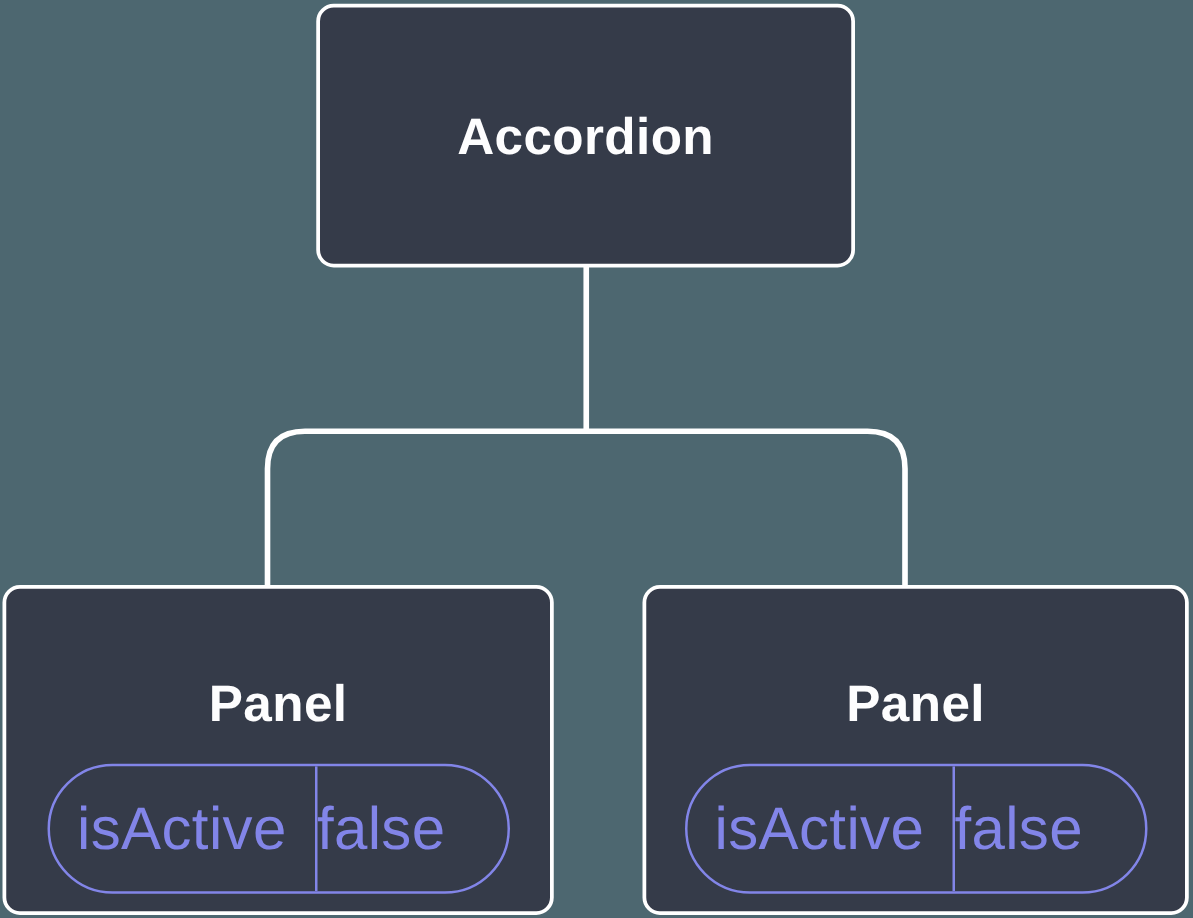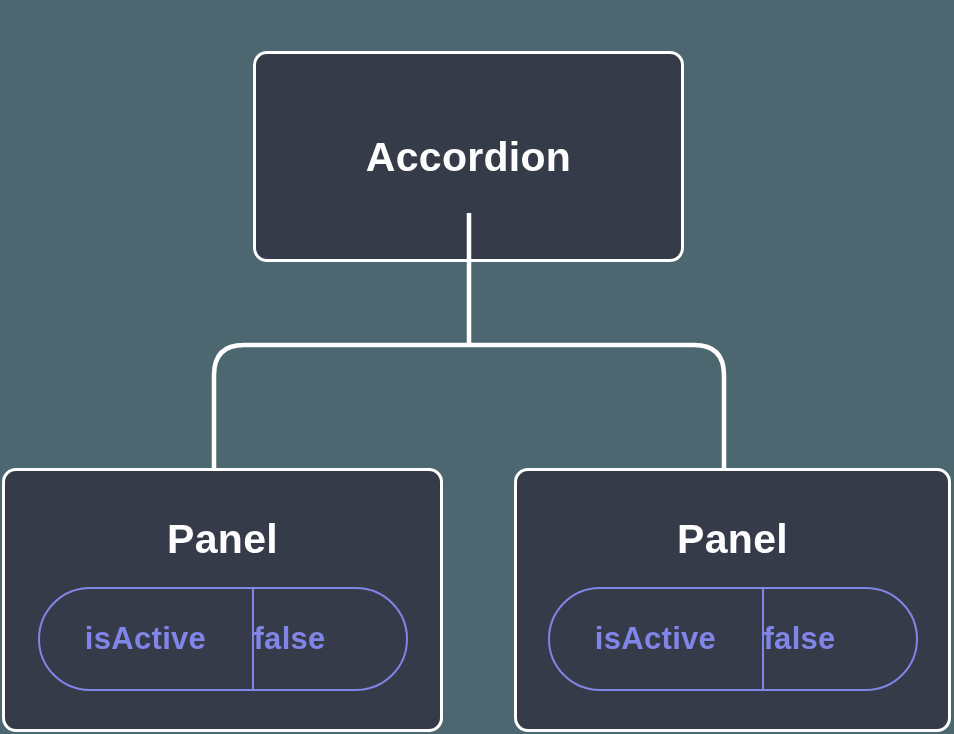--- a/index.html
+++ b/index.html
@@ -22,21 +22,21 @@
   }
   .node {
     position: absolute;
     background: var(--node-fill);
     border: 3px solid var(--node-border);
     border-radius: 14px;
   }
   #accordion-node {
     left: 253px; top: 3px;
     width: 431px; height: 211px;
-    display: flex; align-items: center; justify-content: center; margin-top: 48px;
+    display: flex; align-items: center; justify-content: center;
   }
   .node-title {
     color: var(--title-text);
     font-size: 41px;
     font-weight: 600;
     letter-spacing: 0.3px;
     line-height: 48px;
     white-space: nowrap;
   }
   #connector-svg {
@@ -48,21 +48,21 @@
     stroke: var(--connector);
     stroke-width: 4.5;
     fill: none;
   }
   .panel {
     top: 468px;
     height: 264px;
     display: flex;
     flex-direction: column;
     align-items: center;
-    padding-top: 44px;
+    padding-top: 68px;
   }
   #panel-node-1 { left: 2px;   width: 441px; }
   #panel-node-2 { left: 514px; width: 437px; }
   .state-pill {
     margin-top: 24px;
     width: 370px;
     height: 104px;
     border: 2.5px solid var(--state-accent);
     border-radius: 52px;
     display: flex;
@@ -72,22 +72,22 @@
     width: 214px;
     border-right: 2.5px solid var(--state-accent);
     display: flex; align-items: center; justify-content: center;
   }
   .state-value {
     flex: 1;
     display: flex; align-items: center; justify-content: flex-start;
   }
   .state-text {
     color: var(--state-accent);
-    font-size: 31px;
-    font-weight: 700;
+    font-size: 48px;
+    font-weight: 400;
     letter-spacing: 0.3px;
     white-space: nowrap;
   }
 </style>
 </head>
 <body>
 
 <div id="stage">
 
   <div class="node" id="accordion-node">

